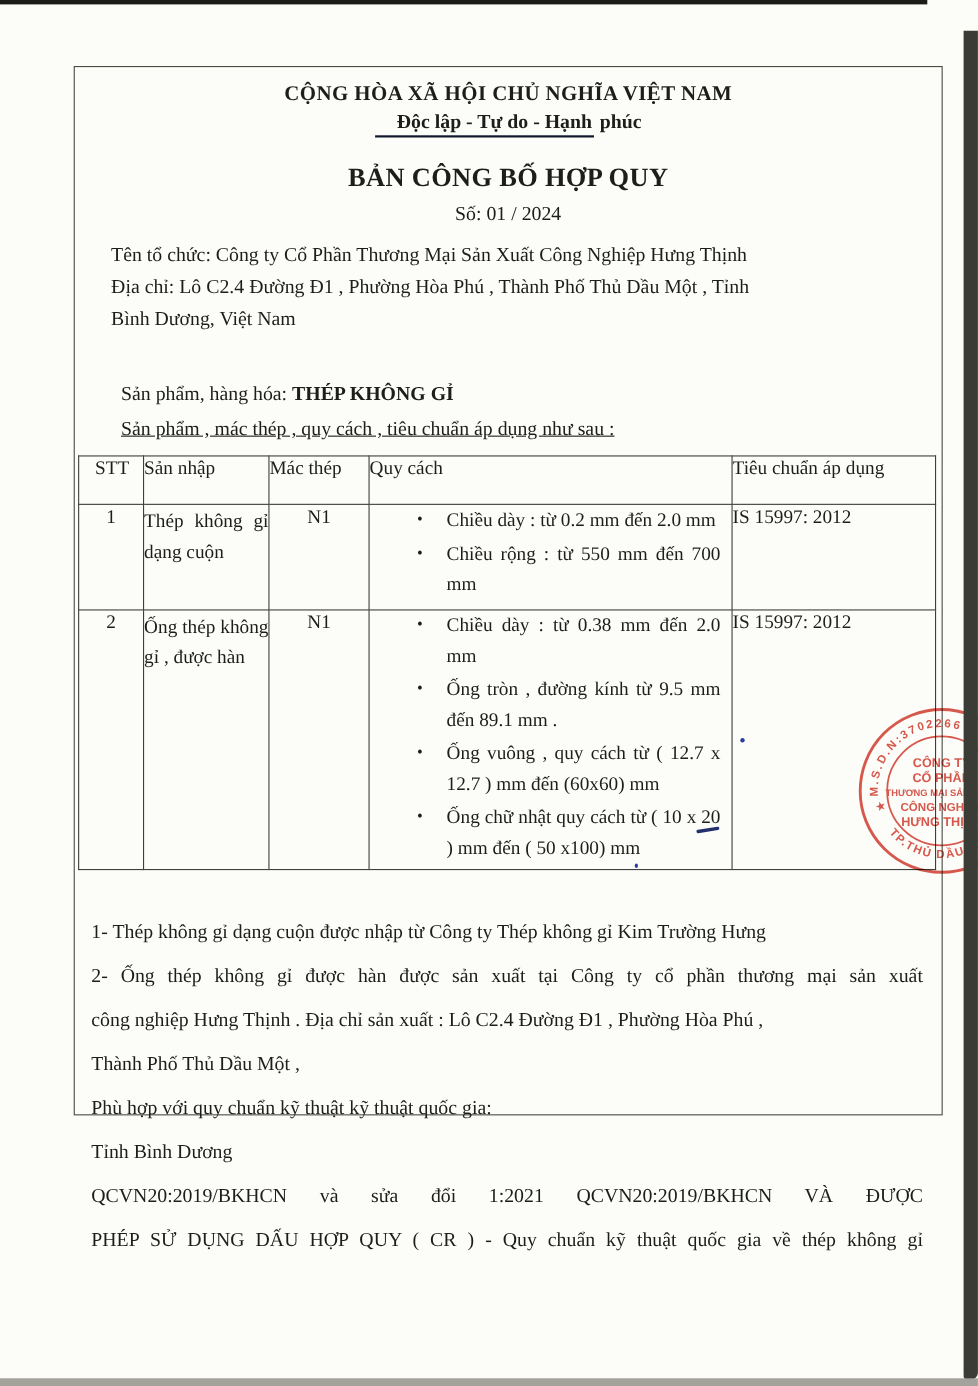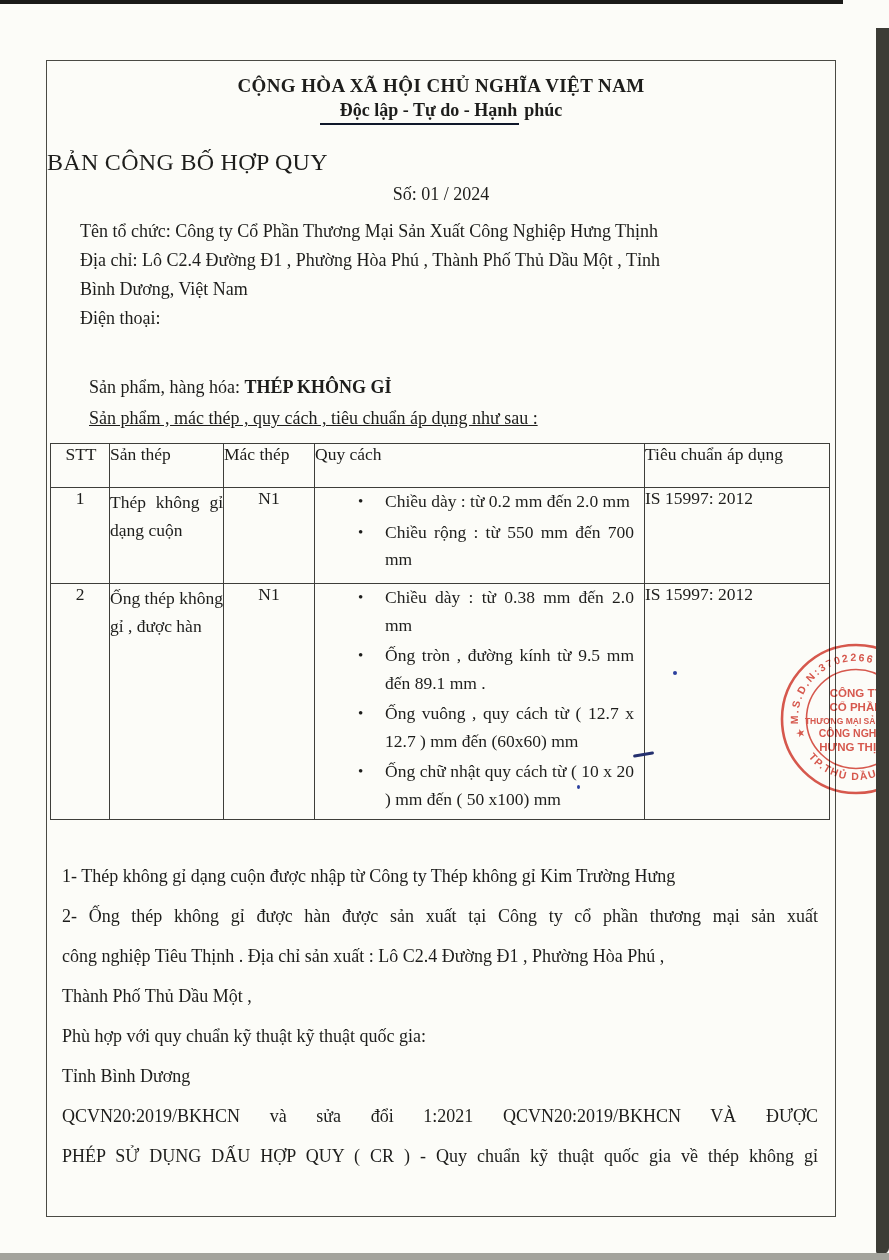--- a/index.html
+++ b/index.html
@@ -8,28 +8,28 @@
     background:#fcfcf8;
     font-family:"Liberation Serif","DejaVu Serif",serif;
     color:#1d1d1b;
   }
   
   .scan-top{position:absolute;left:0;top:0;width:843px;height:4px;background:#1b1b19;z-index:10;}
   .scan-right{position:absolute;left:876px;top:28px;width:13px;height:1226px;background:#3c3c36;z-index:10;border-radius:0 0 6px 3px;}
   .scan-bottom{position:absolute;left:0;top:1253px;width:889px;height:7px;background:#a3a39c;z-index:10;}
   
   .frame{
-    position:absolute;left:46px;top:60px;width:790px;height:1157px;
+    position:absolute;left:67px;top:60px;width:790px;height:954px;
     border:1.5px solid #4a4a44;box-sizing:border-box;z-index:1;
   }
   .nat-title{margin-top:14px;text-align:center;font-weight:bold;font-size:19px;letter-spacing:.4px;}
   .motto{margin-top:3px;text-align:center;font-weight:bold;font-size:18px;}
   .motto-main{border-bottom:2px solid #0f172a;padding:0 2px 2px 20px;display:inline-block;}
   .motto-tail{margin-left:5px;}
-  .doc-title{margin:24px 0 0 0;text-align:left;font-weight:normal;font-size:24px;letter-spacing:.3px;}
+  .doc-title{margin:24px 0 0 0;text-align:center;font-weight:bold;font-size:24px;letter-spacing:.3px;}
   .doc-number{margin-top:8px;text-align:center;font-size:18px;}
   .info{margin:12px 28px 0 33px;font-size:18px;line-height:29px;}
   .info p{margin:0;}
   .info .gap{margin-top:6px;}
   .info .ind{padding-left:9px;margin-top:40px;}
   .info .sgap{margin-top:2px;text-decoration:underline;}
   
   table.products{
     border-collapse:collapse;table-layout:fixed;
     margin:10px 0 0 3px;width:779px;font-size:17.5px;
@@ -79,37 +79,36 @@
   <div class="nat-title">CỘNG HÒA XÃ HỘI CHỦ NGHĨA VIỆT NAM</div>
   <div class="motto"><span class="motto-main">Độc lập - Tự do - Hạnh</span><span class="motto-tail">phúc</span></div>
 
   <div class="doc-title">BẢN CÔNG BỐ HỢP QUY</div>
   <div class="doc-number">Số: 01 / 2024</div>
 
   <div class="info">
     <p>Tên tổ chức: Công ty Cổ Phần Thương Mại Sản Xuất Công Nghiệp Hưng Thịnh</p>
     <p>Địa chỉ: Lô C2.4 Đường Đ1 , Phường Hòa Phú , Thành Phố Thủ Dầu Một , Tỉnh</p>
     <p>Bình Dương, Việt Nam</p>
-    <p>Điện thoại:</p>
     <p class="gap ind"><span>Sản phẩm, hàng hóa: </span><b>THÉP KHÔNG GỈ</b></p>
     <p class="ind sgap">Sản phẩm , mác thép , quy cách , tiêu chuẩn áp dụng như sau :</p>
   </div>
 
   <table class="products">
     <colgroup>
         <col style="width:59px">
         <col style="width:114px">
         <col style="width:91px">
         <col style="width:330px">
         <col style="width:185px">
       </colgroup>
     <tbody>
         <tr>
       <th class="h c">STT</th>
-      <th class="h">Sản thép</th>
+      <th class="h">Sản nhập</th>
       <th class="h">Mác thép</th>
       <th class="h">Quy cách</th>
       <th class="h">Tiêu chuẩn áp dụng</th>
     </tr>
     <tr class="r1">
       <td class="stt">1</td>
       <td class="sp">Thép không gỉ dạng cuộn</td>
       <td class="mt">N1</td>
       <td class="qc">
         <div class="qc-item"><span class="qc-bullet">•</span><span>Chiều dày : từ 0.2 mm đến 2.0 mm</span></div>
@@ -128,21 +127,21 @@
         <div class="qc-item"><span class="qc-bullet">•</span><span>Ống chữ nhật quy cách từ ( 10 x 20 ) mm đến ( 50 x100) mm</span></div>
       </td>
       <td class="tc">IS 15997: 2012</td>
     </tr>
   </tbody>
     </table>
 
   <div class="notes">
     <p class="n-item">1-  Thép không gỉ dạng cuộn được nhập từ Công ty Thép không gỉ Kim Trường Hưng</p>
     <p class="n-item jl mt3">2-  Ống thép không gỉ được hàn được sản xuất tại Công ty cổ phần thương mại sản xuất</p>
-    <p class="n-cont2">công nghiệp Tiêu Thịnh . Địa chỉ sản xuất : Lô C2.4 Đường Đ1 , Phường Hòa Phú ,</p>
+    <p class="n-cont2">công nghiệp Hưng Thịnh . Địa chỉ sản xuất : Lô C2.4 Đường Đ1 , Phường Hòa Phú ,</p>
     <p class="n-cont2">Thành Phố Thủ Dầu Một ,</p>
     <p class="n-plain mt3">Phù hợp với quy chuẩn kỹ thuật kỹ thuật quốc gia:</p>
     <p class="n-plain mt3">Tỉnh Bình Dương</p>
     <p class="n-item jl mt3">QCVN20:2019/BKHCN  và  sửa  đổi  1:2021  QCVN20:2019/BKHCN  VÀ  ĐƯỢC</p>
     <p class="jl">PHÉP SỬ DỤNG DẤU HỢP QUY ( CR ) -  Quy chuẩn kỹ thuật quốc gia về thép không gỉ</p>
   </div>
 </div>
 
 <svg class="stamp" width="160" height="160" viewBox="0 0 160 160">
   <defs>

